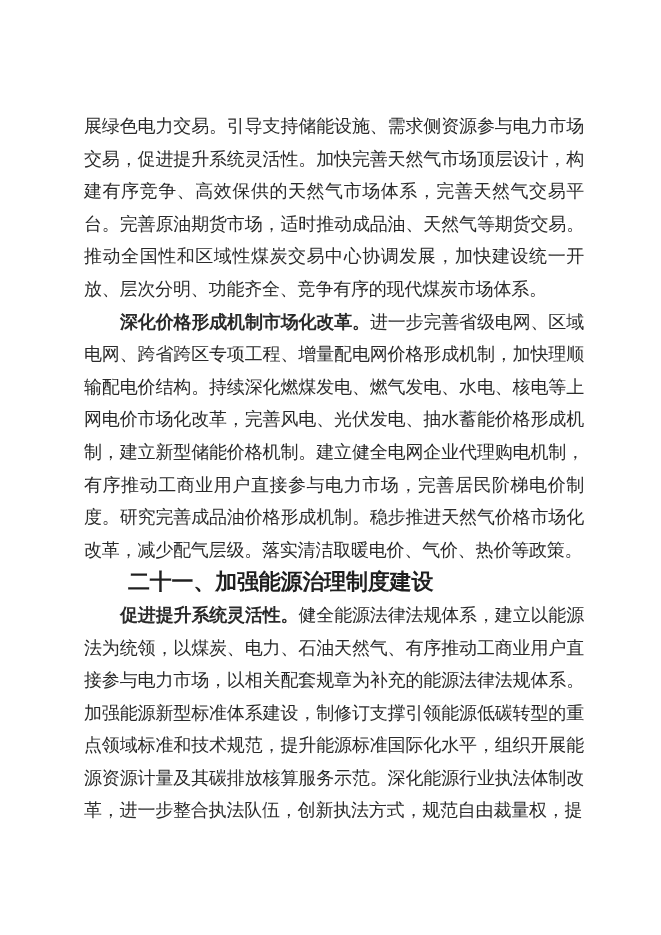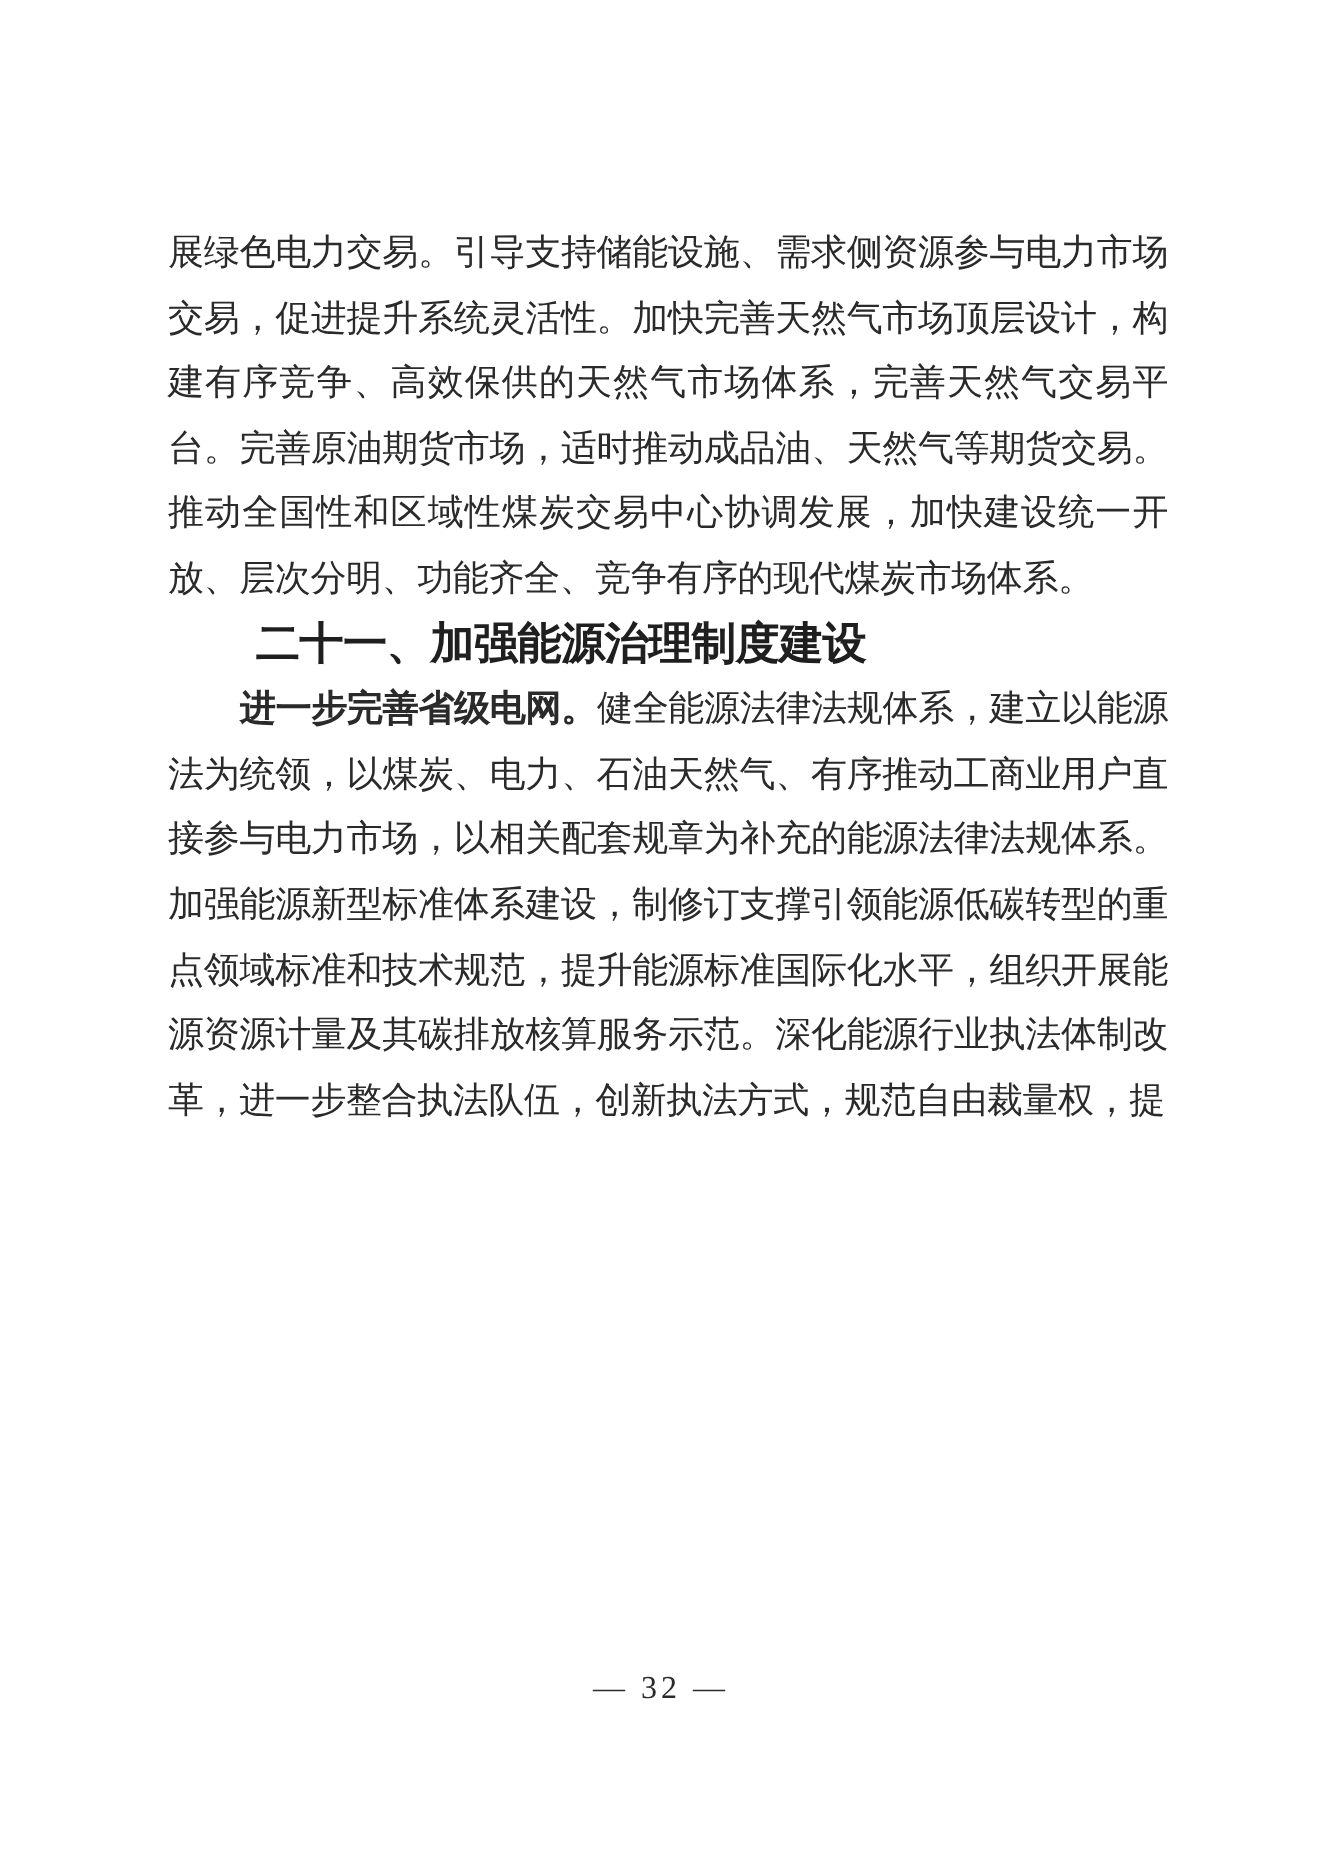--- a/index.html
+++ b/index.html
@@ -66,21 +66,21 @@
   }
 </style>
 </head>
 <body>
 
 <div class="page">
   <div class="content">
 
     <p class="body-para"><span>展绿色电力交易。引导支持储能设施、需求侧资源参与电力市场交易，促进提升系统灵活性。加快完善天然气市场顶层设计，构建有序竞争、高效保供的天然气市场体系，完善天然气交易平台。完善原油期货市场，适时推动成品油、天然气等期货交易。推动全国性和区域性煤炭交易中心协调发展，加快建设统一开放、层次分明、功能齐全、竞争有序的现代煤炭市场体系。</span></p>
 
+    <p class="body-para indent"><span class="lead">深化价格形成机制市场化改革。</span><span>进一步完善省级电网、区域电网、跨省跨区专项工程、增量配电网价格形成机制，加快理顺输配电价结构。持续深化燃煤发电、燃气发电、水电、核电等上网电价市场化改革，完善风电、光伏发电、抽水蓄能价格形成机制，建立新型储能价格机制。建立健全电网企业代理购电机制，有序推动工商业用户直接参与电力市场，完善居民阶梯电价制度。研究完善成品油价格形成机制。稳步推进天然气价格市场化改革，减少配气层级。落实清洁取暖电价、气价、热价等政策。</span></p>
 
     <h2 class="heading">二十一、加强能源治理制度建设</h2>
 
-    <p class="body-para indent"><span class="lead">进一步完善省级电网。</span><span>健全能源法律法规体系，建立以能源法为统领，以煤炭、电力、石油天然气、有序推动工商业用户直接参与电力市场，以相关配套规章为补充的能源法律法规体系。加强能源新型标准体系建设，制修订支撑引领能源低碳转型的重点领域标准和技术规范，提升能源标准国际化水平，组织开展能源资源计量及其碳排放核算服务示范。深化能源行业执法体制改革，进一步整合执法队伍，创新执法方式，规范自由裁量权，提</span></p>
+    <p class="body-para indent"><span class="lead">促进提升系统灵活性。</span><span>健全能源法律法规体系，建立以能源法为统领，以煤炭、电力、石油天然气、有序推动工商业用户直接参与电力市场，以相关配套规章为补充的能源法律法规体系。加强能源新型标准体系建设，制修订支撑引领能源低碳转型的重点领域标准和技术规范，提升能源标准国际化水平，组织开展能源资源计量及其碳排放核算服务示范。深化能源行业执法体制改革，进一步整合执法队伍，创新执法方式，规范自由裁量权，提</span></p>
 
   </div>
 
-  <div class="footer">— 32 —</div>
 </div>
 
 </body></html>

